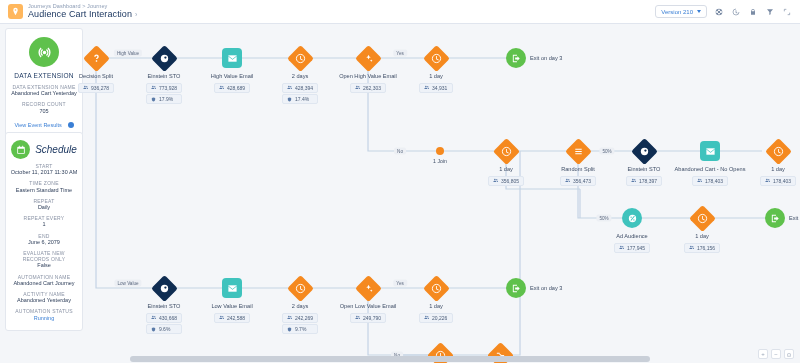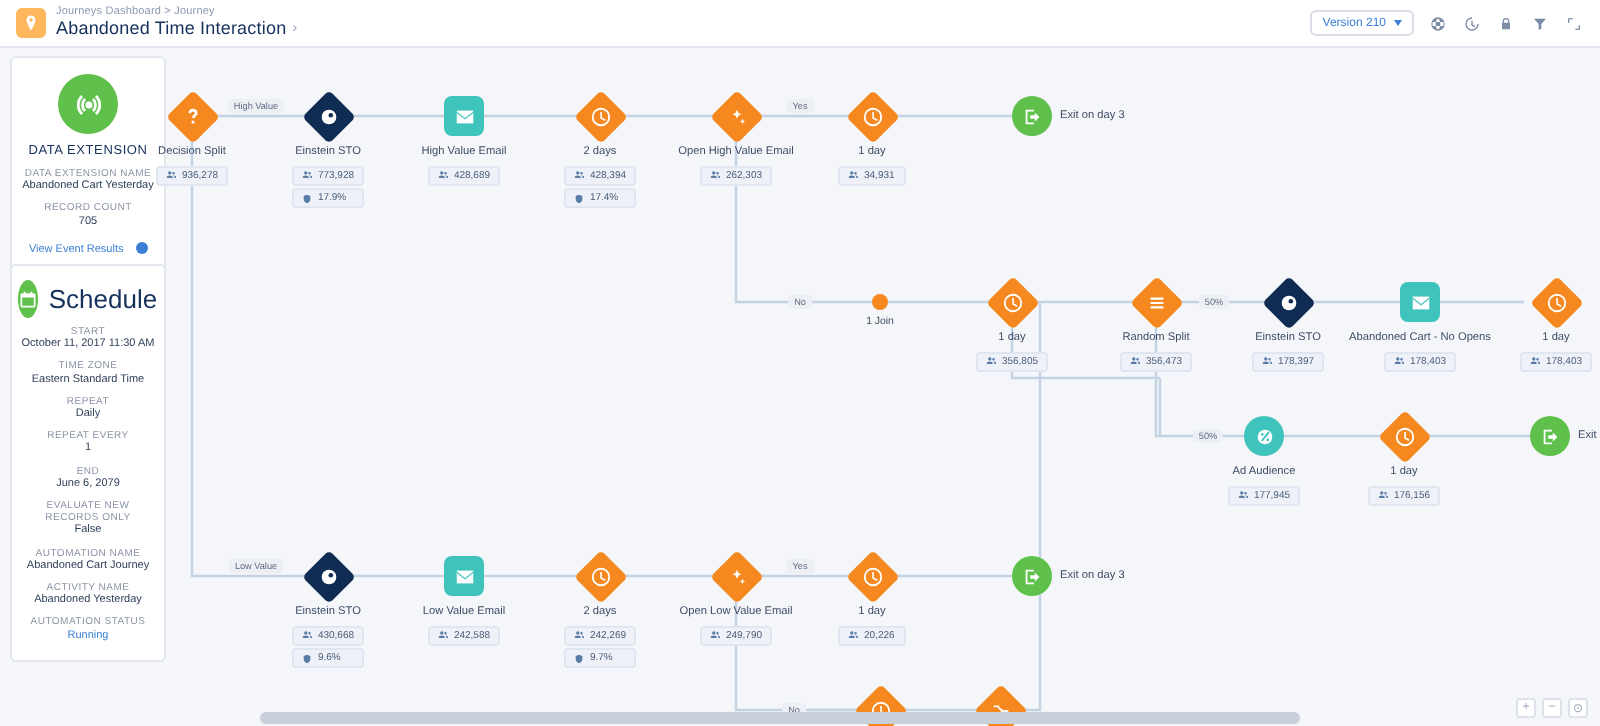--- a/index.html
+++ b/index.html
@@ -61,21 +61,21 @@
   .panel-title{ font-size:6.5px; letter-spacing:.3px; color:#16325c; margin-bottom:5px;}
   .fld-label{ font-size:5px; color:#8a93a5; letter-spacing:.25px; margin-top:4px; line-height:1.25;}
   .fld-value{ font-size:5.5px; color:#31415c; line-height:1.3; }
   .link{ font-size:5.5px; color:#3a7fd5; margin-top:7px; display:inline-block;}
   .gear-sm{ display:inline-block; width:6px;height:6px;border-radius:50%;background:#3a7fd5; vertical-align:-1px; margin-left:3px;}
   .status-run{ color:#3a7fd5; font-size:5.5px; }
 
   .sched-head{ display:flex; align-items:center; justify-content:center; gap:5px; margin:1px 0 4px;}
   .sched-circle{ width:19px;height:19px;border-radius:50%;background:#5fc14c;display:flex;align-items:center;justify-content:center;}
   .sched-circle svg{ width:10px;height:10px; fill:#fff; }
-  .sched-title{ font-size:13px; color:#16325c; }
+  .sched-title{ font-size:10px; color:#16325c;font-style:italic; }
 
   
   .node{ position:absolute; width:86px; margin-left:-43px; text-align:center; }
   .shape-wrap{ height:26px; display:flex; align-items:center; justify-content:center; }
 
   .diamond{
     width:19px;height:19px; transform:rotate(45deg); border-radius:2.5px;
     display:flex;align-items:center;justify-content:center;
   }
   .diamond > .gl{ transform:rotate(-45deg); display:flex;align-items:center;justify-content:center; }
@@ -141,21 +141,21 @@
 <div class="header">
   <div class="hdr-left">
     <div class="journey-badge">
       <svg viewBox="0 0 24 24">
           <path fill="#fff" d="M12 2a6 6 0 00-6 6c0 4.5 6 14 6 14s6-9.5 6-14a6 6 0 00-6-6zm0 8.2A2.2 2.2 0 1112 5.8a2.2 2.2 0 010 4.4z"></path>
         </svg>
     </div>
     <div class="crumbs">
       <div class="crumb-top">Journeys Dashboard  &gt;  Journey</div>
       <div class="crumb-main">
-        <span>Abandoned Time Interaction</span>
+        <span>Audience Cart Interaction</span>
         <span class="crumb-chev">›</span>
       </div>
     </div>
   </div>
 
   <div class="hdr-right">
     <div class="version-btn">
       <span>Version 210</span>
       <span class="version-caret"></span>
     </div>

